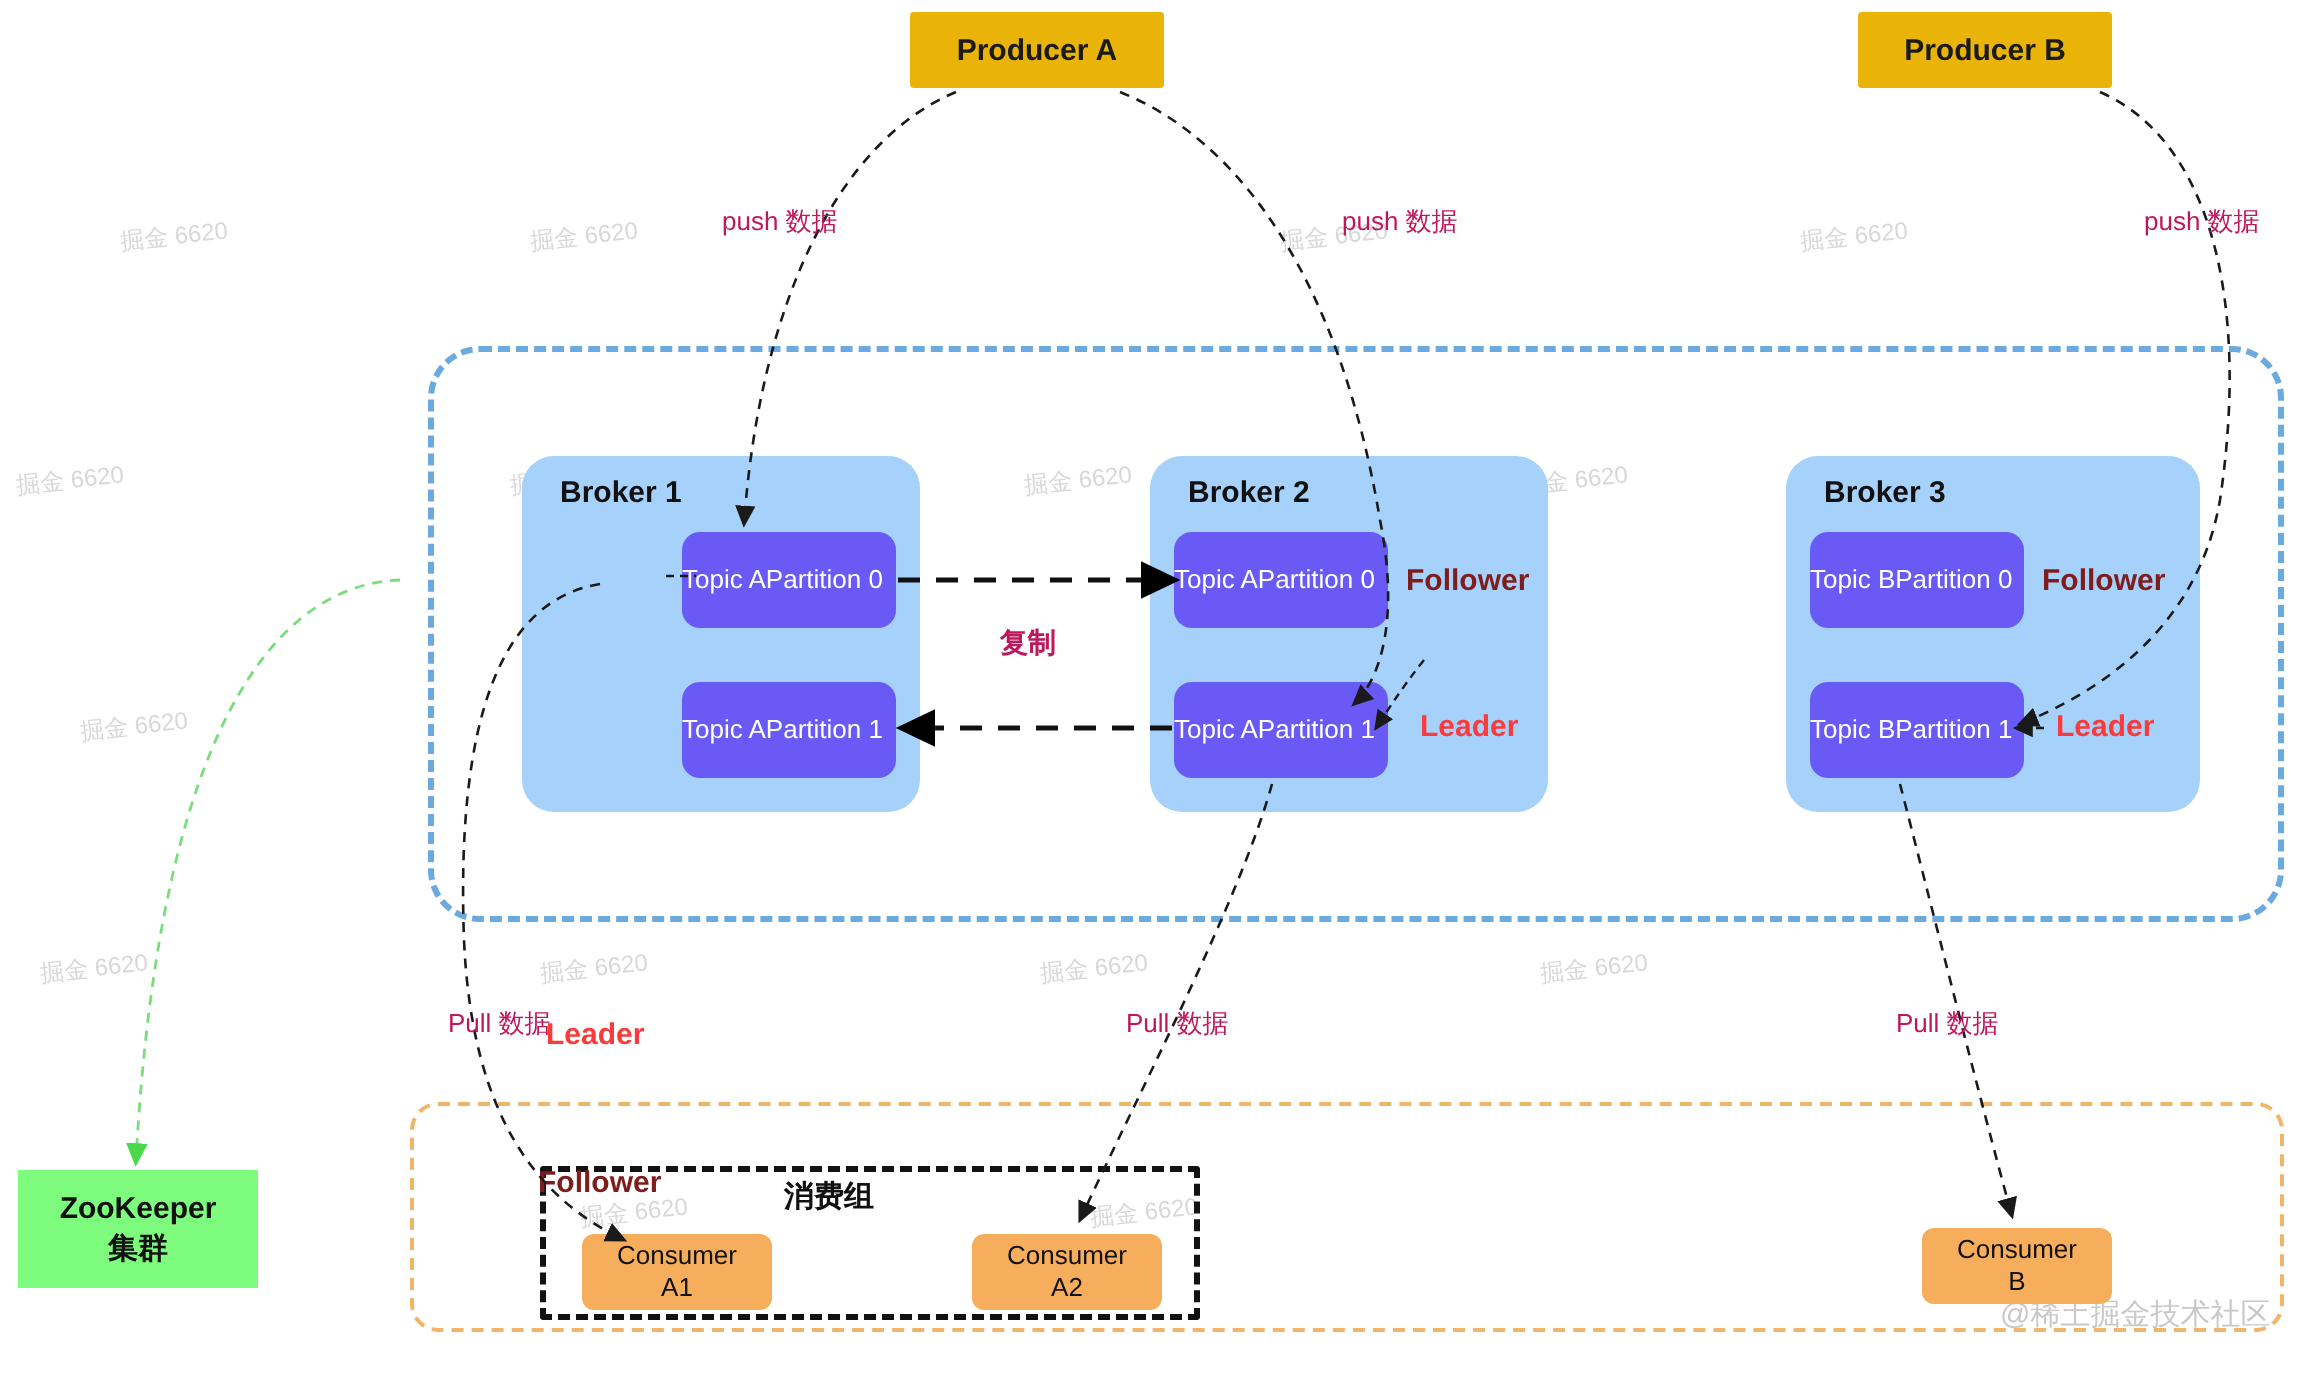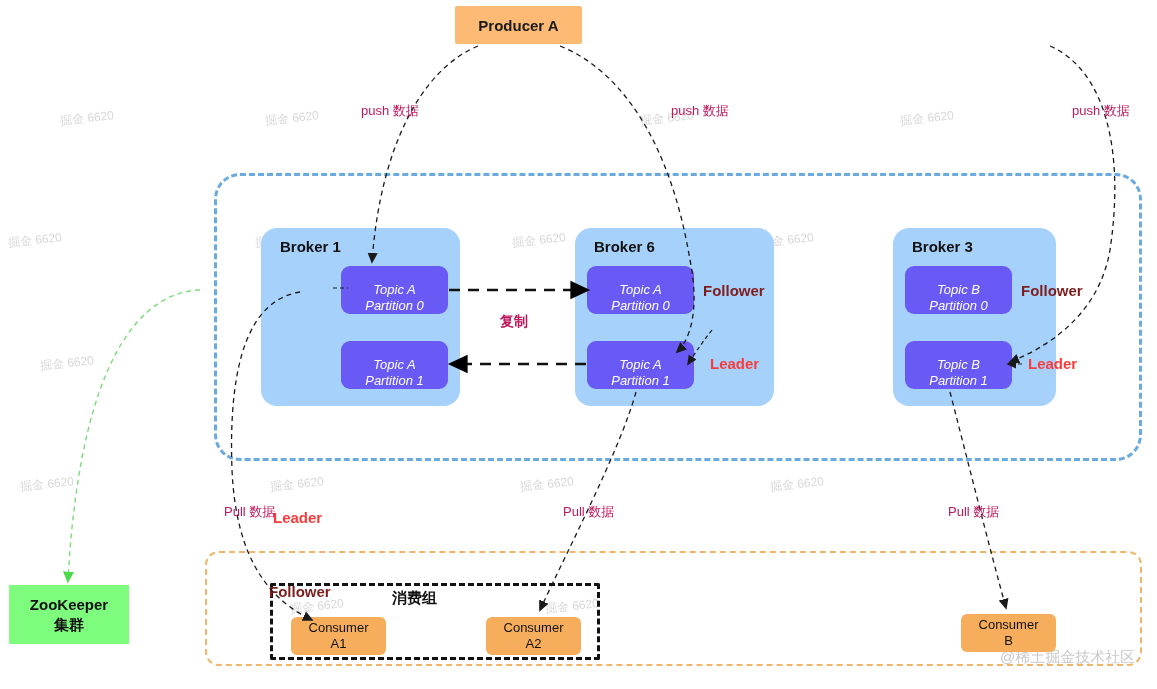--- a/index.html
+++ b/index.html
@@ -10,21 +10,21 @@
     overflow:hidden;
     position:relative;
   }
   #stage{position:absolute;left:0;top:0;width:1157px;height:689px;}
 
   
   .abs{position:absolute;box-sizing:border-box;}
 
   
   .producer{
-    background:#fdba74;
+    background:#eab308;
     color:#1a1a1a;
     font-weight:bold;
     font-size:15px;
     display:flex;align-items:center;justify-content:center;
     border-radius:2px;
   }
 
   
   .cluster-box{
     border:3px dashed #6aaadf;
@@ -52,24 +52,23 @@
   .role.leader{color:#fb3b3b;}
 
   
   .partition{
     background:#6b5ce7;
     background:#6a5af5;
     border-radius:9px;
     color:#fff;
     font-size:13px;
     line-height:16px;
-    display:flex;flex-direction:column;
-    align-items:center;justify-content:flex-end;
+    display:flex;flex-direction:row;
+    align-items:center;justify-content:flex-start;
     text-align:center;
-    font-style:italic;
   }
 
   
   .consumer-region{
     border:2px dashed #f0b46a;
     border-radius:14px;
   }
   .consumer-group{
     border:3px dashed #121212;
     border-radius:2px;
@@ -193,50 +192,53 @@
 
     <path d="M950,392 C965,450 990,550 1006,608" fill="none" stroke="#1a1a1a" stroke-width="1.3" stroke-dasharray="5,4" marker-end="url(#arrowBlack)"></path>
 
     <path d="M200,290 C140,292 80,360 68,580" fill="none" stroke="#7bdc7b" stroke-width="1.4" stroke-dasharray="5,4" marker-end="url(#arrowGreen)"></path>
   </svg>
 
   <div class="abs producer node" style="left:455px;top:6px;width:127px;height:38px;">
     <span>Producer A</span>
   </div>
 
+  <div class="abs producer node" style="left:929px;top:6px;width:127px;height:38px;">
+    <span>Producer B</span>
+  </div>
 
   <div class="abs broker node" style="left:261px;top:228px;width:199px;height:178px;">
     <div class="broker-title" style="left:19px;top:10px;">Broker 1</div>
     <div class="role leader" style="left:12px;top:281px;">Leader</div>
     <div class="role" style="left:8px;top:355px;">Follower</div>
   </div>
   <div class="abs partition node" style="left:341px;top:266px;width:107px;height:48px;">
     <span>Topic A</span>
     <span>Partition 0</span>
   </div>
   <div class="abs partition node" style="left:341px;top:341px;width:107px;height:48px;">
     <span>Topic A</span>
     <span>Partition 1</span>
   </div>
 
   <div class="abs broker node" style="left:575px;top:228px;width:199px;height:178px;">
-    <div class="broker-title" style="left:19px;top:10px;">Broker 6</div>
+    <div class="broker-title" style="left:19px;top:10px;">Broker 2</div>
     <div class="role" style="left:128px;top:54px;">Follower</div>
   </div>
   <div class="abs partition node" style="left:587px;top:266px;width:107px;height:48px;">
     <span>Topic A</span>
     <span>Partition 0</span>
   </div>
   <div class="abs partition node" style="left:587px;top:341px;width:107px;height:48px;">
     <span>Topic A</span>
     <span>Partition 1</span>
   </div>
   <div class="abs role leader lbl" style="left:710px;top:355px;">Leader</div>
 
-  <div class="abs broker node" style="left:893px;top:228px;width:163px;height:178px;">
+  <div class="abs broker node" style="left:893px;top:228px;width:207px;height:178px;">
     <div class="broker-title" style="left:19px;top:10px;">Broker 3</div>
     <div class="role" style="left:128px;top:54px;">Follower</div>
   </div>
   <div class="abs partition node" style="left:905px;top:266px;width:107px;height:48px;">
     <span>Topic B</span>
     <span>Partition 0</span>
   </div>
   <div class="abs partition node" style="left:905px;top:341px;width:107px;height:48px;">
     <span>Topic B</span>
     <span>Partition 1</span>

